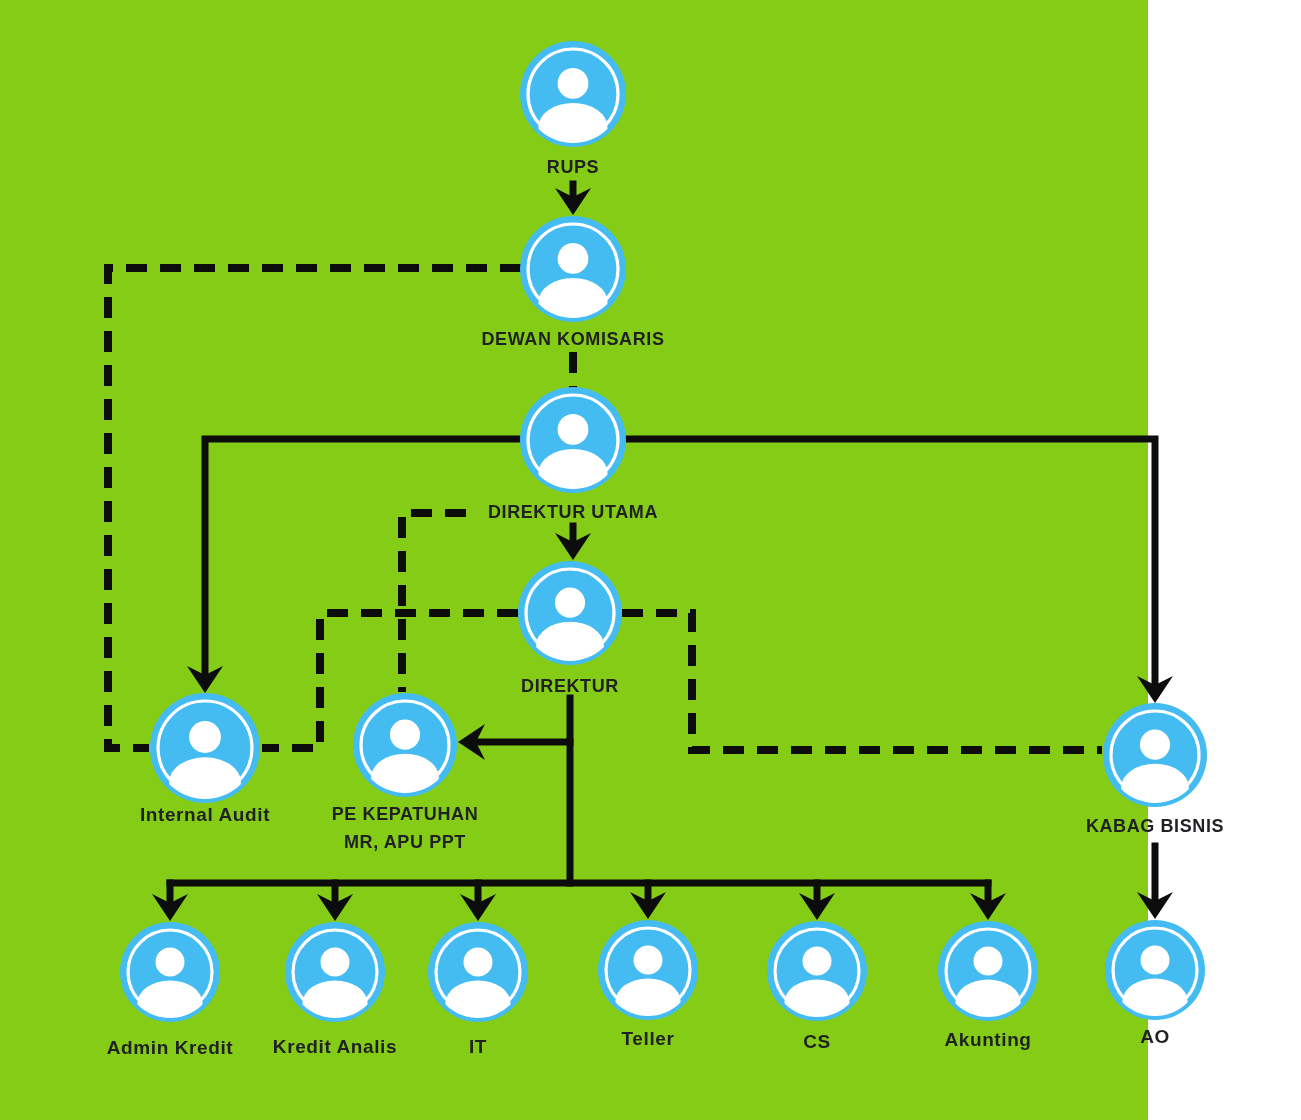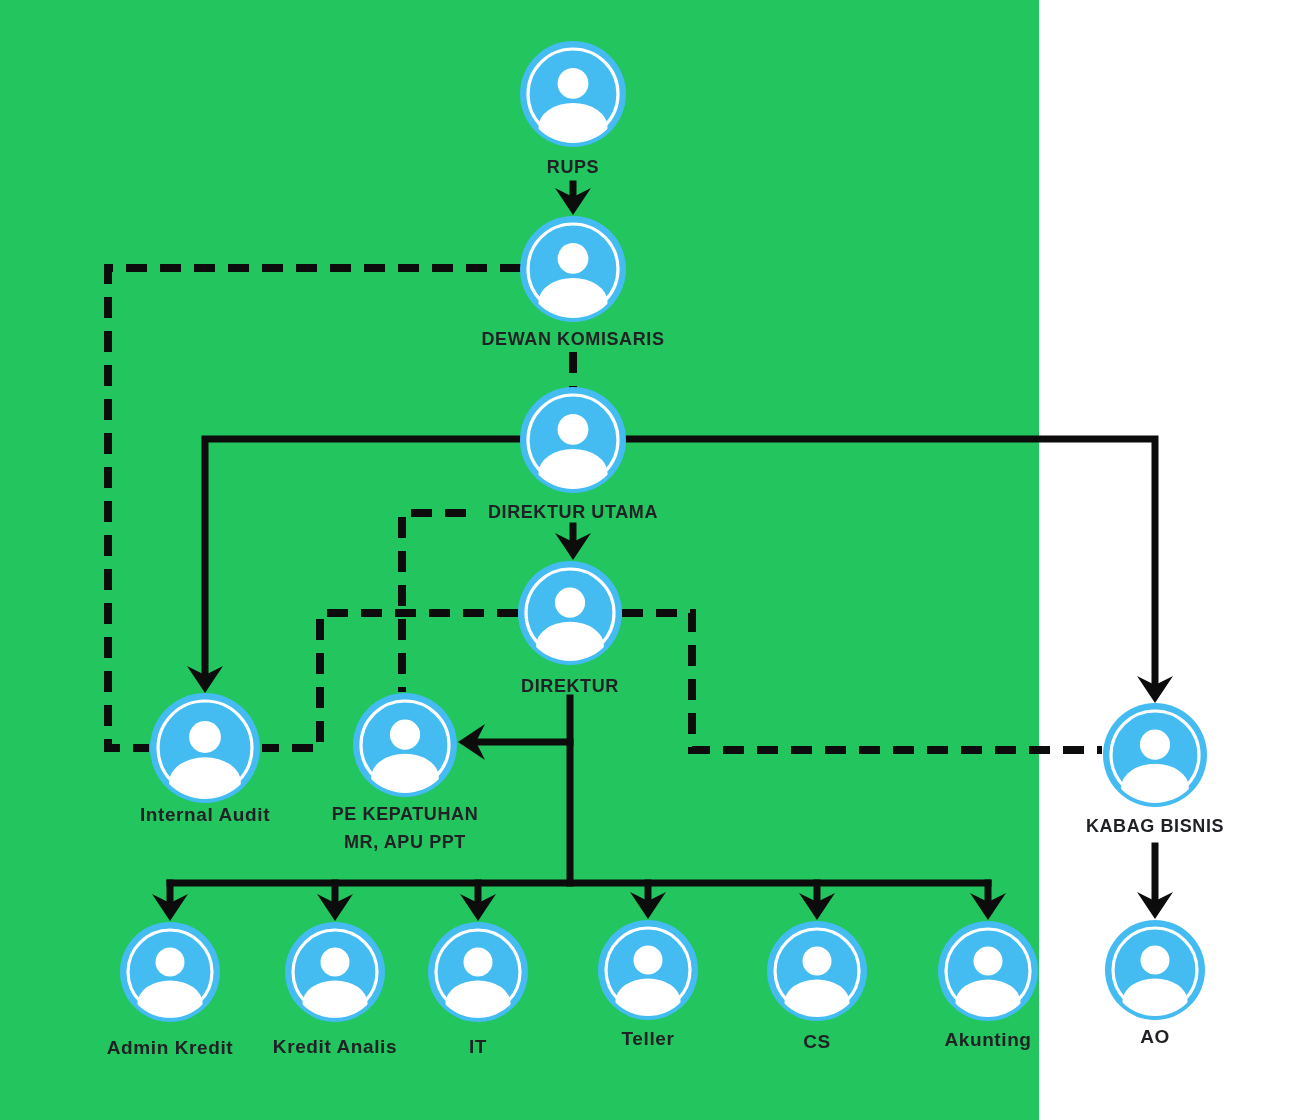--- a/index.html
+++ b/index.html
@@ -1,17 +1,17 @@
 <!DOCTYPE html>
 <html><head>
 <meta charset="utf-8">
 <style>
   html,body{margin:0;padding:0;background:#ffffff;}
   body{width:1301px;height:1120px;overflow:hidden;}
-  .stage{position:relative;width:1039px;height:1120px;background:#22c55e;text-align:right;}
+  .stage{position:relative;width:1148px;height:1120px;background:#84cc16;text-align:right;}
   svg{display:block;}
   text.node-label{
     font-family:"Liberation Sans",sans-serif;
     font-weight:700;
     fill:#1f2124;
     text-anchor:middle;
   }
 </style>
 </head>
 <body>

